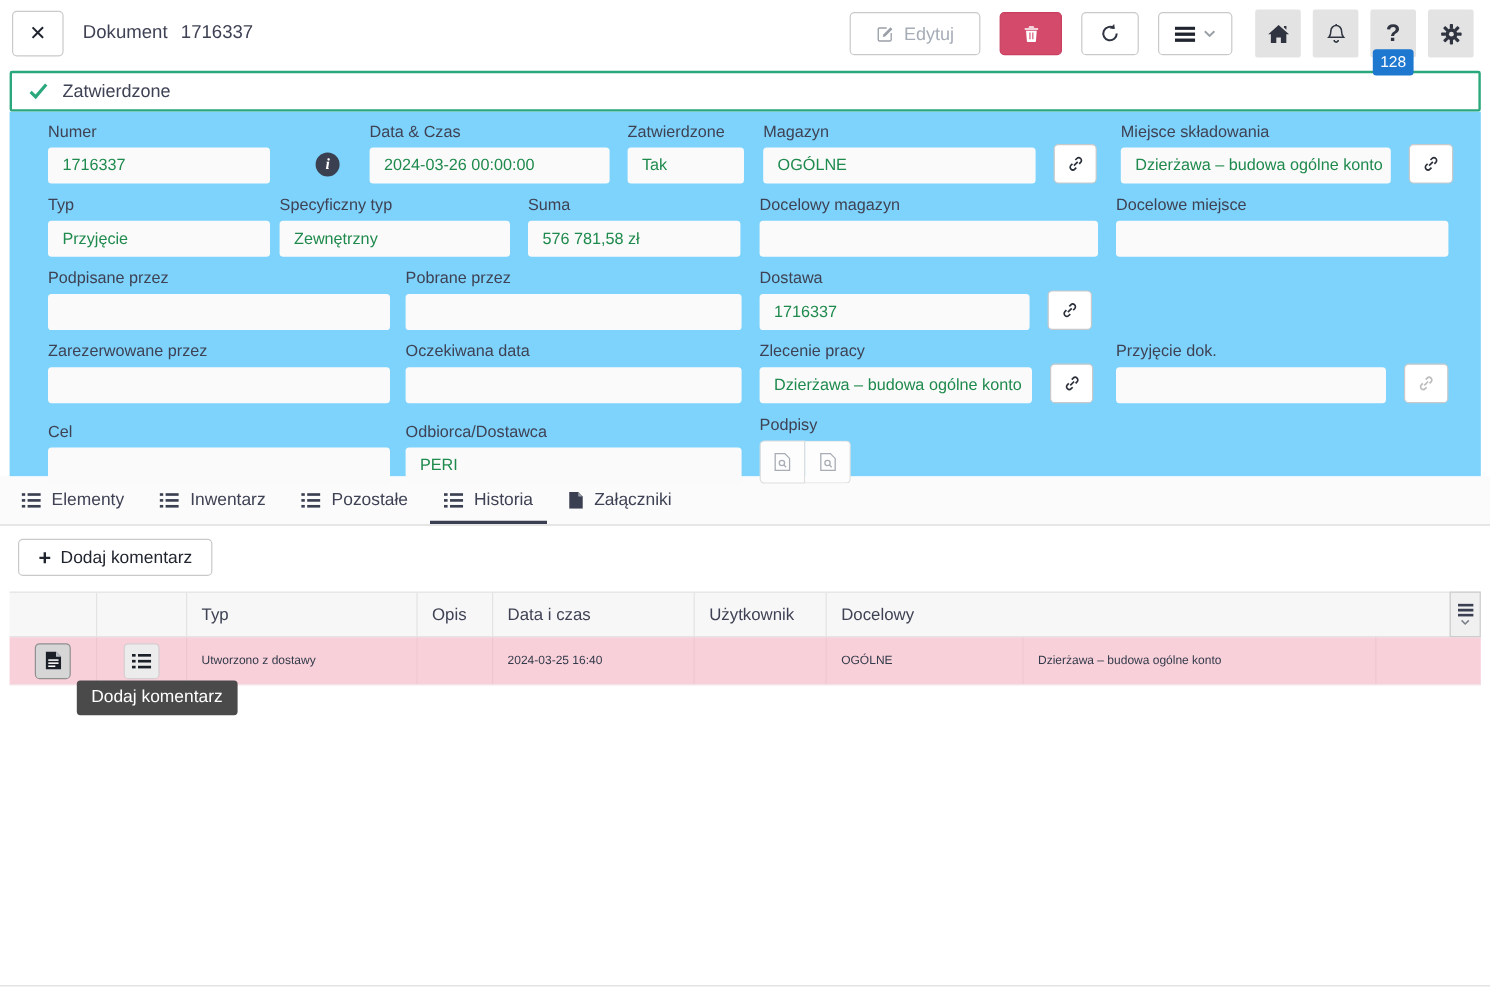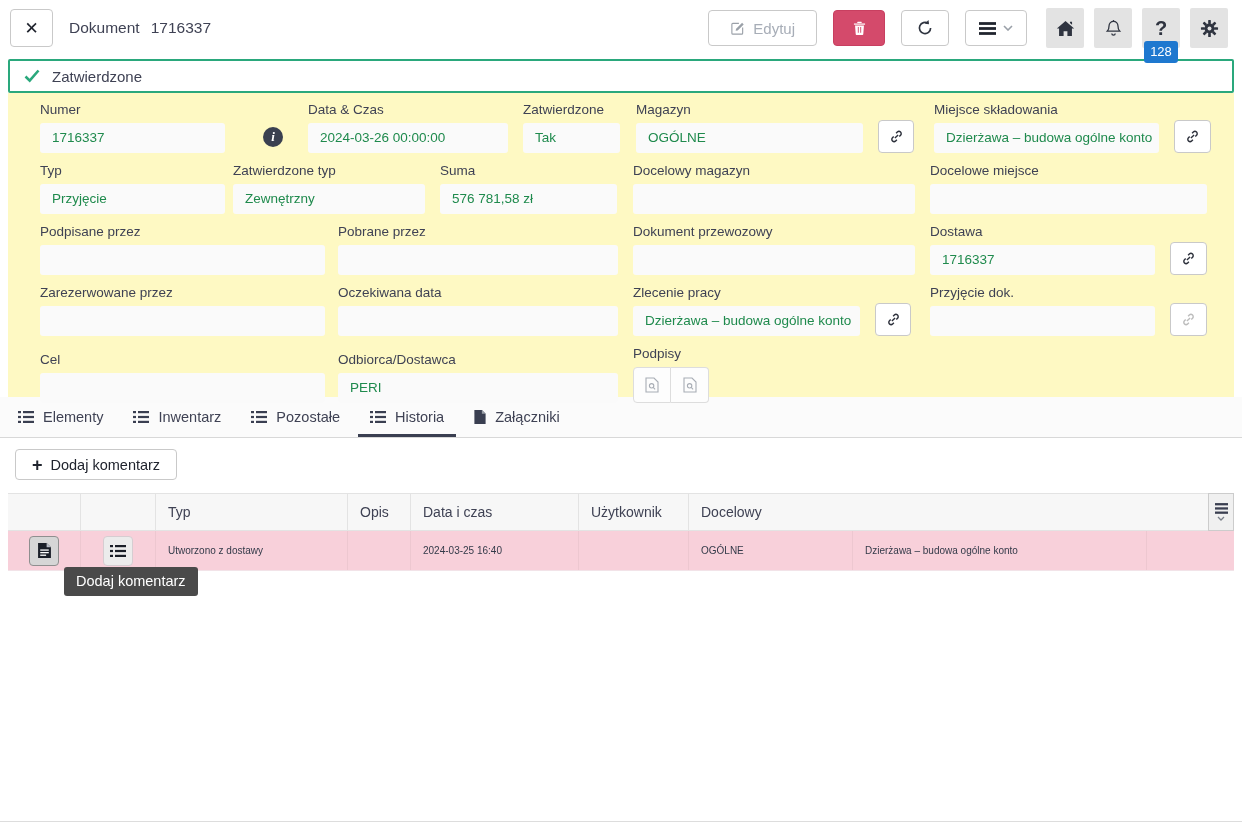--- a/index.html
+++ b/index.html
@@ -26,21 +26,21 @@
         display:inline-flex; align-items:center; justify-content:center; cursor:pointer; position:relative; }
   .q-glyph { font-size:20px; font-weight:bold; color:#2f3440; }
   .badge { position:absolute; top:33px; left:50%; transform:translateX(-50%);
            background:#1e78cf; color:#fff; font-size:13px; line-height:22px; min-width:34px;
            text-align:center; border-radius:3px; z-index:30; padding:0 5px; }
   
   .banner { margin:3px 8px 0; height:34px; border:2px solid #2aa87c; border-radius:2px;
             background:#fff; display:flex; align-items:center; padding:0 14px; gap:12px;
             font-size:15px; color:#3f4254; position:relative; z-index:1; }
   
-  .panel { margin:0 8px; background:#fef9c3; padding:8px 0 0; height:304px; }
+  .panel { margin:0 8px; background:#7dd3fc; padding:8px 0 0; height:304px; }
   .frow { display:flex; align-items:flex-end; padding-left:32px; margin-bottom:9px; }
   .fb { display:flex; flex-direction:column; }
   .flabel { font-size:13.5px; line-height:17px; margin-bottom:5px; color:#3f4254; white-space:nowrap; }
   .fval { height:30px; background:#fafafa; border-radius:3px; font-size:13.5px; line-height:30px;
           padding:0 12px; color:#1f8a4d; white-space:nowrap; overflow:hidden; }
   .linkbtn { width:36px; height:33px; margin-left:15px; background:#fff; border:1px solid #c9c9c9;
              border-radius:4px; display:inline-flex; align-items:center; justify-content:center; cursor:pointer; }
   .linkbtn.disabled { cursor:default; }
   .info-dot { width:20px; height:20px; border-radius:50%; background:#3a4050; color:#fff;
               font-family:"Liberation Serif", "DejaVu Serif", serif; font-style:italic; font-weight:bold;
@@ -233,21 +233,21 @@
       </span>
     </button>
   </div>
 
   <div class="frow">
     <div class="fb" style="width:185px">
       <div class="flabel">Typ</div>
       <div class="fval">Przyjęcie</div>
     </div>
     <div class="fb" style="width:192px;margin-left:8px">
-      <div class="flabel">Zatwierdzone typ</div>
+      <div class="flabel">Specyficzny typ</div>
       <div class="fval">Zewnętrzny</div>
     </div>
     <div class="fb" style="width:177px;margin-left:15px">
       <div class="flabel">Suma</div>
       <div class="fval">576 781,58 zł</div>
     </div>
     <div class="fb" style="width:282px;margin-left:16px">
       <div class="flabel">Docelowy magazyn</div>
       <div class="fval"></div>
     </div>
@@ -257,24 +257,20 @@
     </div>
   </div>
 
   <div class="frow">
     <div class="fb" style="width:285px">
       <div class="flabel">Podpisane przez</div>
       <div class="fval"></div>
     </div>
     <div class="fb" style="width:280px;margin-left:13px">
       <div class="flabel">Pobrane przez</div>
-      <div class="fval"></div>
-    </div>
-    <div class="fb" style="width:282px;margin-left:15px">
-      <div class="flabel">Dokument przewozowy</div>
       <div class="fval"></div>
     </div>
     <div class="fb" style="width:225px;margin-left:15px">
       <div class="flabel">Dostawa</div>
       <div class="fval">1716337</div>
     </div>
     <button class="linkbtn" style="width:37px">
       <span>
         <svg viewBox="0 0 16 16" width="15" height="15" fill="none" stroke="#2b2f3a" stroke-width="1.5">
             <path d="M6.3 9.7l3.4-3.4"></path>

